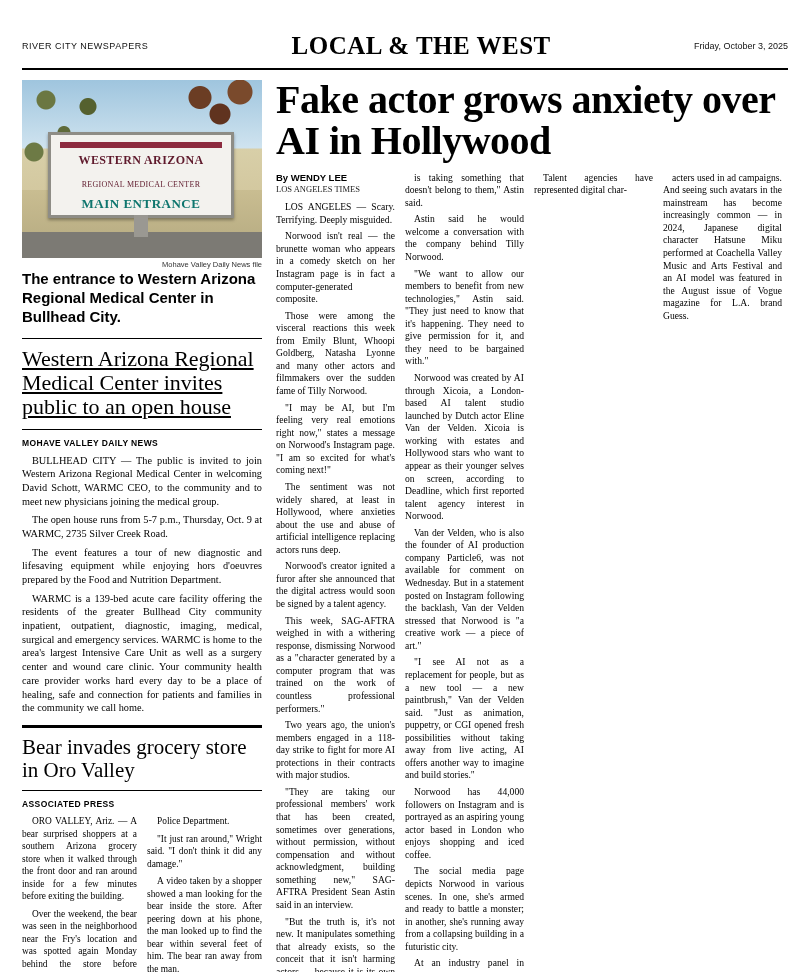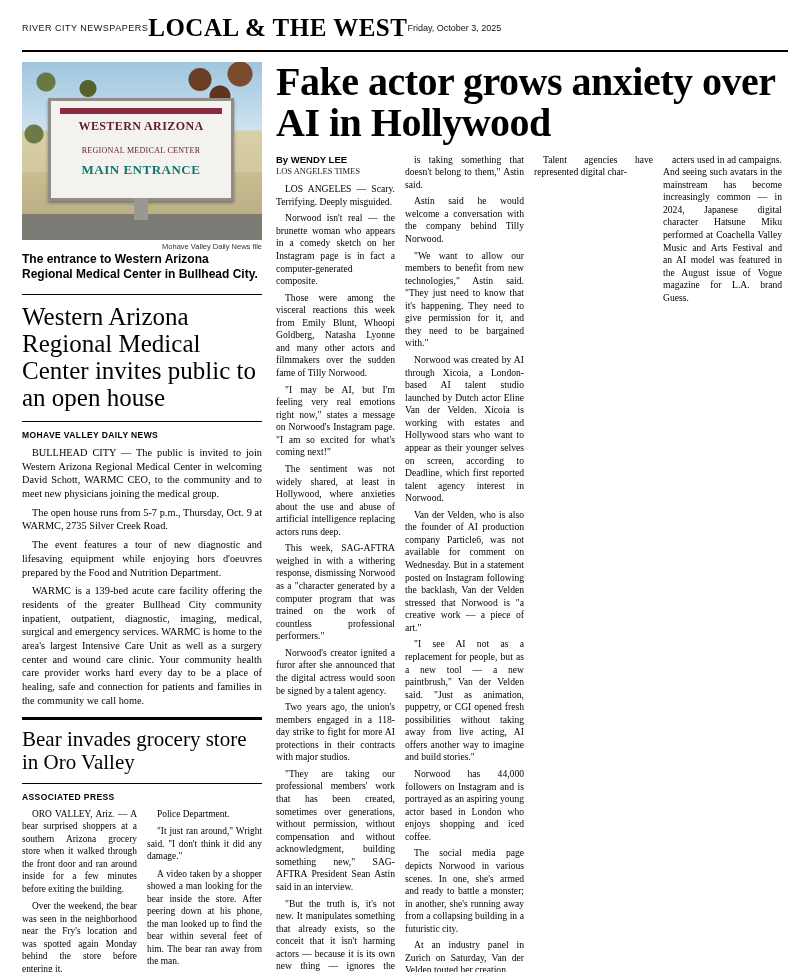--- a/index.html
+++ b/index.html
@@ -8,22 +8,22 @@
     width: 810px; height: 972px;
     background: #ffffff;
     font-family: "Liberation Serif", serif;
     color: #000;
     overflow: hidden;
   }
   .page { position: relative; width: 810px; height: 972px; padding: 0 22px; }
 
   
   .masthead {
-    display: flex; align-items: center; 
-    padding: 14px 0 8px 0;
+    display: flex; align-items: center; justify-content: space-between;
+    padding: 32px 0 8px 0;
     border-bottom: 2px solid #000;
   }
   .mh-left { font-family: "Liberation Sans", sans-serif; font-size: 9px; letter-spacing: .5px; color:#111; }
   .mh-center { font-family: "Liberation Serif", serif; font-weight: bold; font-size: 25px; letter-spacing: .5px; }
   .mh-right { font-family: "Liberation Sans", sans-serif; font-size: 9px; color:#111; }
 
   
   .content { display: flex; gap: 14px; padding-top: 10px; }
   .col-left { width: 240px; }
   .col-right { width: 512px; }
@@ -45,39 +45,39 @@
     filter: blur(.4px);
   }
   .photo .tree2 {
     position:absolute; right:-8px; top:-10px; width:100px; height:110px;
     background: radial-gradient(circle at 50% 40%, #60331f 0 10px, transparent 11px),
                 radial-gradient(circle at 70% 20%, #7a4a2c 0 12px, transparent 13px),
                 radial-gradient(circle at 30% 25%, #6b3d24 0 11px, transparent 12px);
     filter: blur(.5px);
   }
   .sign {
-    position: absolute; left: 26px; top: 36px; width: 186px; height: 103px;
+    position: absolute; left: 26px; top: 52px; width: 186px; height: 86px;
     background: #f3f2ee; border: 3px solid #8e8d86; box-shadow: 0 2px 3px rgba(0,0,0,.35);
   }
   .sign .band { height: 6px; background: #8c2b3f; margin: 7px 9px 5px 9px; }
   .sign .t1 { text-align:center; font-weight: bold; font-size: 12px; letter-spacing:.4px; color:#5f1a2c; }
   .sign .t2 { text-align:center; font-size: 8px; letter-spacing:.3px; color:#5f1a2c; margin-top:12px; }
   .sign .t3 { text-align:center; font-weight:bold; font-size: 13px; letter-spacing:.5px; color:#0f766e; margin-top:7px; }
   .sign .post { position:absolute; bottom:-22px; left:50%; width:14px; height:22px; background:#9a9892; transform:translateX(-50%); }
   .photo .road { position:absolute; bottom:0; left:0; right:0; height:26px; background:#7c7a74; }
 
   .photo-credit { font-family:"Liberation Sans", sans-serif; font-size:7.5px; text-align:right; color:#333; padding:2px 0 1px; }
-  .photo-caption { font-family:"Liberation Sans", sans-serif; font-size:12px; font-weight:bold; line-height:1.25; padding-bottom:6px; }
+  .photo-caption { font-family:"Liberation Sans", sans-serif; font-size:15px; font-weight:bold; line-height:1.25; padding-bottom:6px; }
 
   .hr-thin { border:0; border-top:1px solid #000; margin:6px 0 8px; }
   .hr-thick { border:0; border-top:3px solid #000; margin:10px 0 8px; }
 
   .lead-head {
-    font-family:"Liberation Serif", serif; font-size: 25px; line-height: 1.08;
-    font-weight: normal; margin: 4px 0 10px 0;
+    font-family:"Liberation Serif", serif; font-size: 22px; line-height: 1.08;
+    font-weight: normal; margin: 4px 0 10px 0; text-decoration: underline;
   }
   .byline-sm { font-family:"Liberation Sans", sans-serif; font-size: 8.5px; font-weight:bold; letter-spacing:.4px; margin-bottom:6px; }
   .body-col { font-size: 10.3px; line-height: 1.33; text-align: justify; }
   .body-col p { margin: 0 0 5px 0; text-indent: 10px; }
   .body-col p.first { text-indent: 10px; }
 
   .sub-head {
     font-family:"Liberation Serif", serif; font-size: 21px; line-height:1.1; margin: 6px 0 8px 0;
   }
 
@@ -170,22 +170,22 @@
 
       <div class="cols4">
         <div class="c">
           <div class="byline-main">By WENDY LEE</div>
           <div class="byline-org">LOS ANGELES TIMES</div>
           <p>LOS ANGELES — Scary. Terrifying. Deeply misguided.</p>
           <p>Norwood isn't real — the brunette woman who appears in a comedy sketch on her Instagram page is in fact a computer-generated composite.</p>
           <p>Those were among the visceral reactions this week from Emily Blunt, Whoopi Goldberg, Natasha Lyonne and many other actors and filmmakers over the sudden fame of Tilly Norwood.</p>
           <p>"I may be AI, but I'm feeling very real emotions right now," states a message on Norwood's Instagram page. "I am so excited for what's coming next!"</p>
           <p>The sentiment was not widely shared, at least in Hollywood, where anxieties about the use and abuse of artificial intelligence replacing actors runs deep.</p>
+          <p>Norwood's creator ignited a furor after she announced that the digital actress would soon be signed by a talent agency.</p>
           <p>This week, SAG-AFTRA weighed in with a withering response, dismissing Norwood as a "character generated by a computer program that was trained on the work of countless professional performers."</p>
-          <p>Norwood's creator ignited a furor after she announced that the digital actress would soon be signed by a talent agency.</p>
           <p>Two years ago, the union's members engaged in a 118-day strike to fight for more AI protections in their contracts with major studios.</p>
           <p>"They are taking our professional members' work that has been created, sometimes over generations, without permission, without compensation and without acknowledgment, building something new," SAG-AFTRA President Sean Astin said in an interview.</p>
           <p>"But the truth is, it's not new. It manipulates something that already exists, so the conceit that it isn't harming actors — because it is its own new thing — ignores the fundamental truth that it</p>
         </div>
         <div class="c">
           <p>is taking something that doesn't belong to them," Astin said.</p>
           <p>Astin said he would welcome a conversation with the company behind Tilly Norwood.</p>
           <p>"We want to allow our members to benefit from new technologies," Astin said. "They just need to know that it's happening. They need to give permission for it, and they need to be bargained with."</p>
           <p>Norwood was created by AI through Xicoia, a London-based AI talent studio launched by Dutch actor Eline Van der Velden. Xicoia is working with estates and Hollywood stars who want to appear as their younger selves on screen, according to Deadline, which first reported talent agency interest in Norwood.</p>
           <p>Van der Velden, who is also the founder of AI production company Particle6, was not available for comment on Wednesday. But in a statement posted on Instagram following the backlash, Van der Velden stressed that Norwood is "a creative work — a piece of art."</p>

